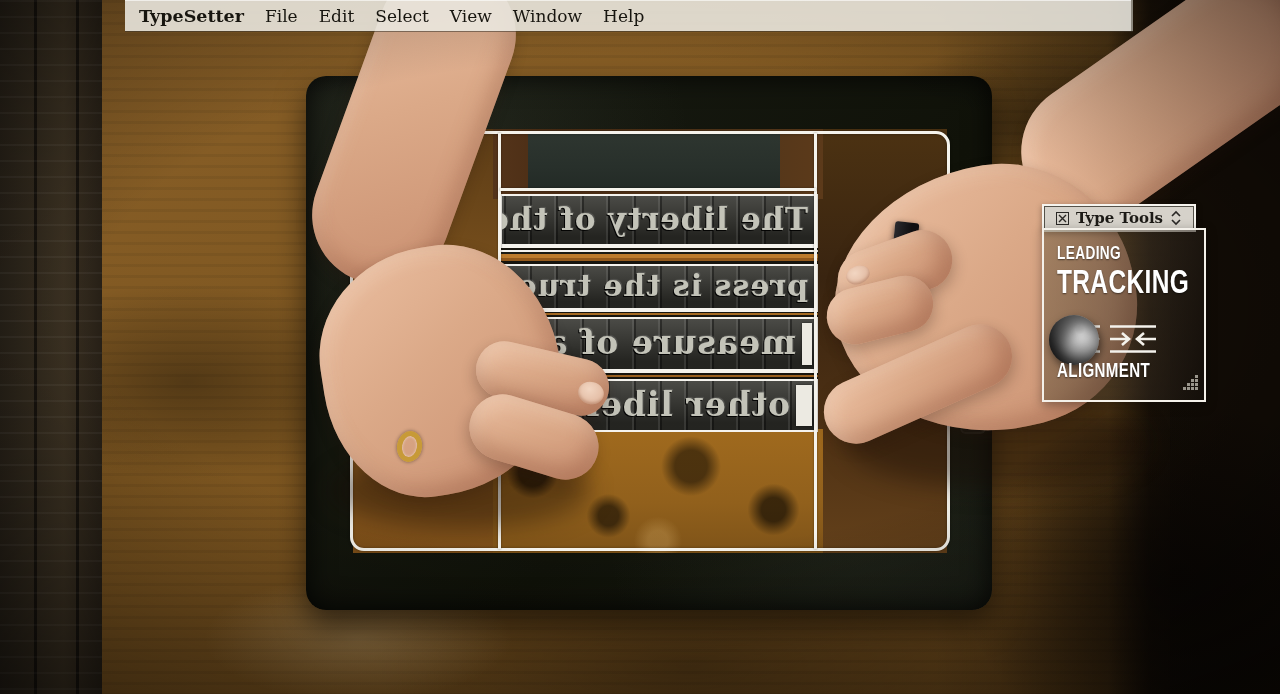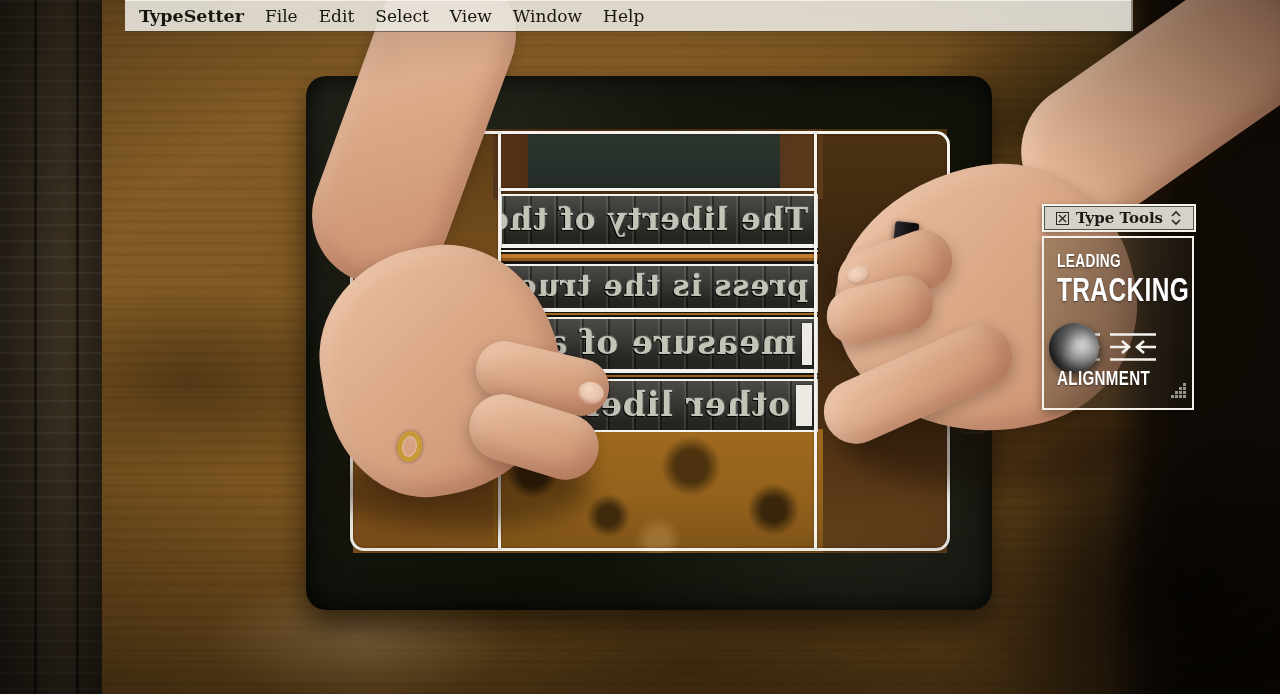--- a/index.html
+++ b/index.html
@@ -97,21 +97,21 @@
     color:#17150f;font-size:17px;}
   .menu-bar .app-name{font-weight:bold;font-size:17.5px;margin-right:21px;}
   .menu-bar .menu-item{margin-right:21px;cursor:default;}
 
   
   .palette-header{left:1042px;top:204px;width:154px;height:28px;box-sizing:border-box;
     background:#d6d2ca;border:2px solid #f6f4ee;box-shadow:inset 0 0 0 1px #55524a, 0 2px 6px rgba(0,0,0,0.35);
     display:flex;align-items:center;justify-content:center;gap:7px;color:#1c1a16;
     font-size:15px;font-weight:bold;}
   .chk{width:13px;height:13px;box-sizing:border-box;border:1.5px solid #2a2825;display:flex;align-items:center;justify-content:center;flex:0 0 auto;}
-  .palette-body{left:1042px;top:236px;width:152px;height:174px;box-sizing:border-box;
+  .palette-body{left:1042px;top:228px;width:164px;height:174px;box-sizing:border-box;
     border:2px solid #f4f1ea;
     background:linear-gradient(100deg, rgba(108,91,63,0.50) 0%, rgba(62,51,38,0.55) 55%, rgba(22,17,12,0.62) 100%);
     box-shadow:0 3px 10px rgba(0,0,0,0.35);}
   .tool-label{position:absolute;left:13px;color:#ffffff;font-family:"Liberation Sans","DejaVu Sans",sans-serif;
     font-weight:700;transform:scaleX(0.72);transform-origin:left center;letter-spacing:0.5px;
     text-shadow:0 1px 2px rgba(0,0,0,0.5);white-space:nowrap;}
   .lbl-leading{top:12px;font-size:19px;}
   .lbl-tracking{top:32px;font-size:34px;}
   .lbl-alignment{top:128px;font-size:21px;}
   .trackball{position:absolute;left:5px;top:85px;width:50px;height:50px;border-radius:50%;

